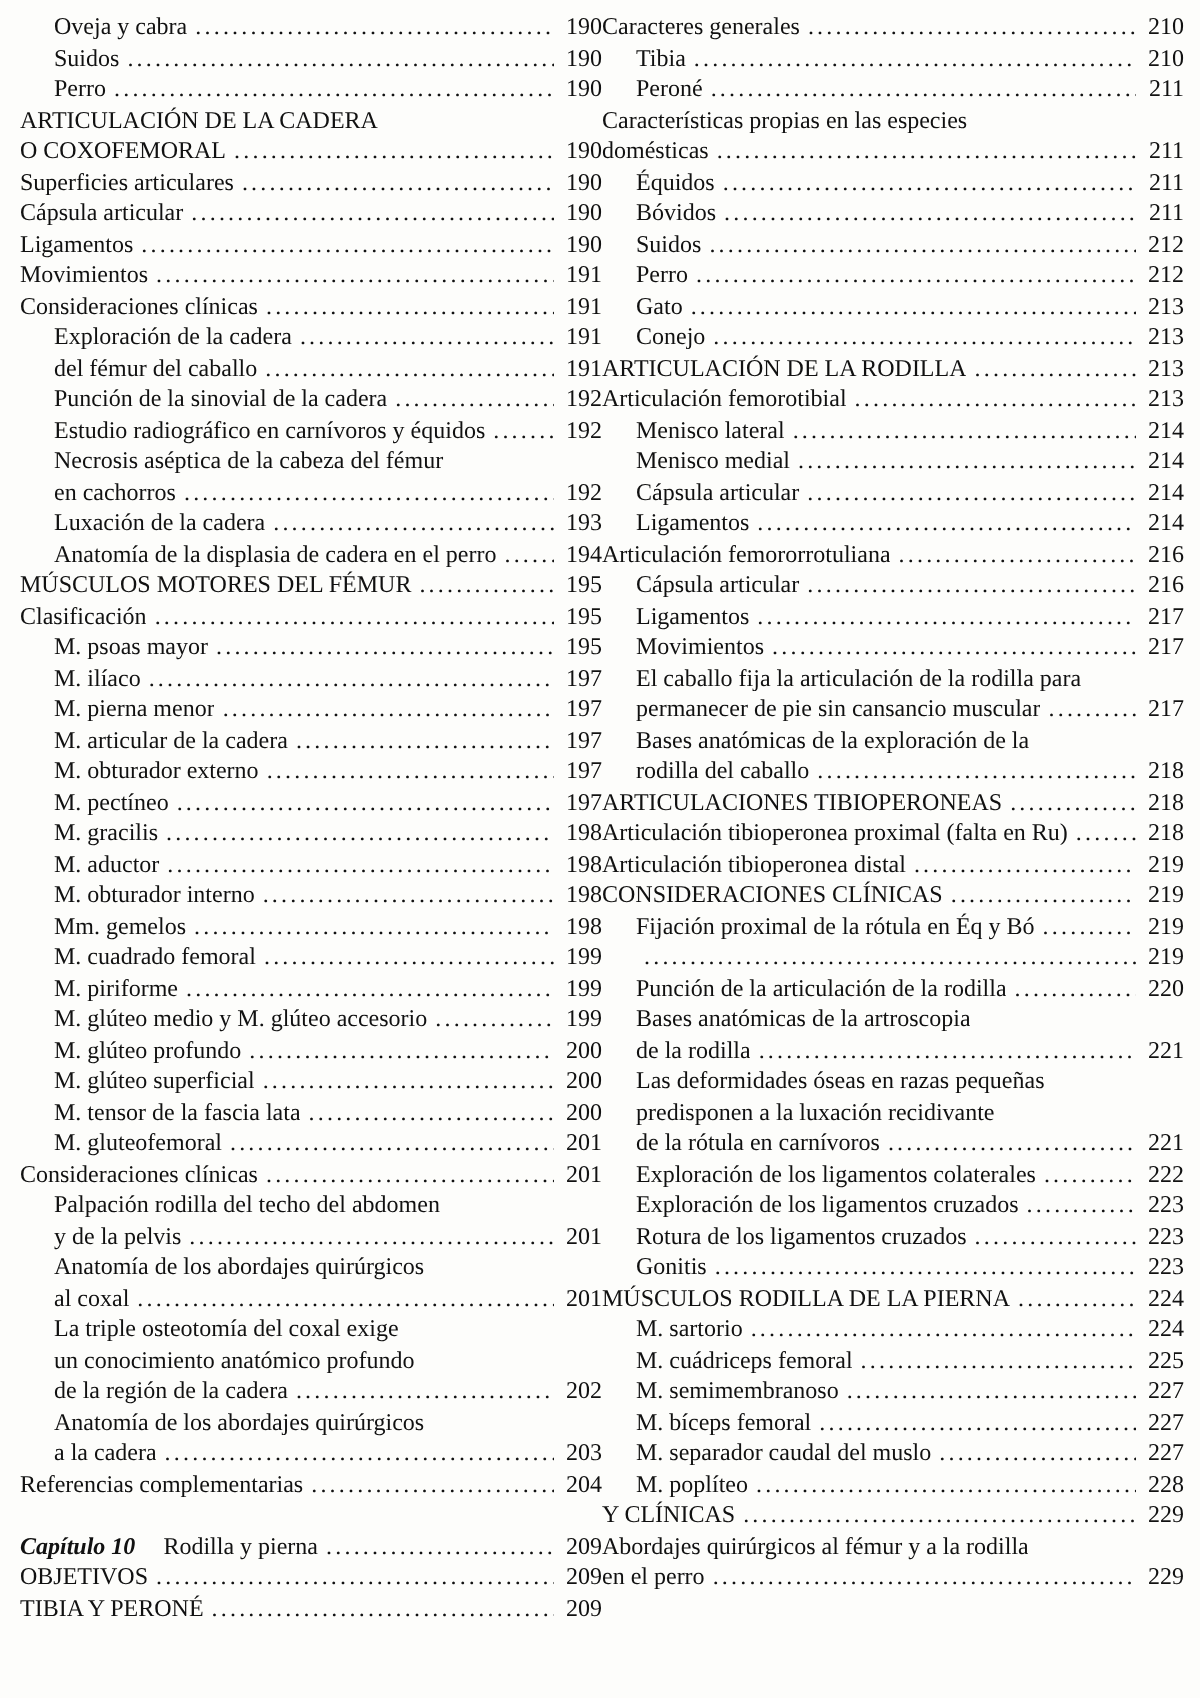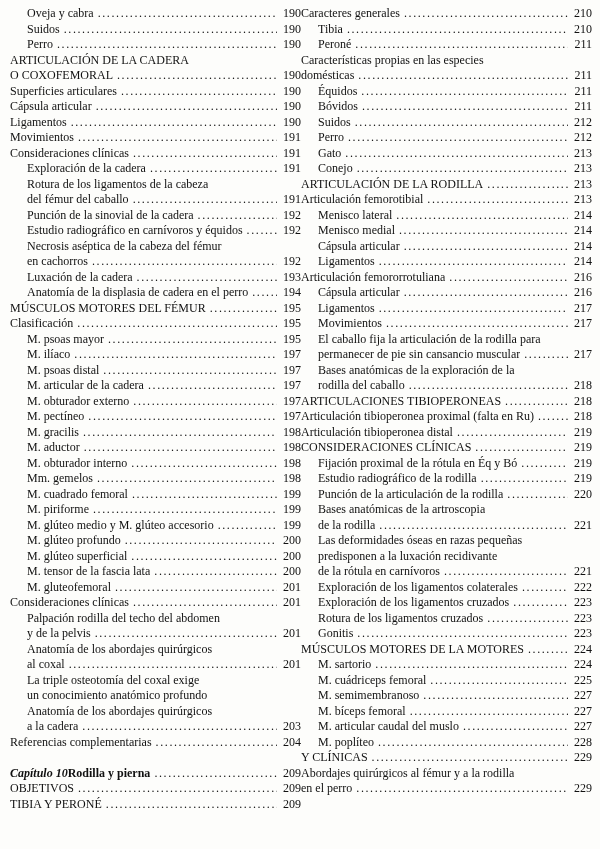--- a/index.html
+++ b/index.html
@@ -36,21 +36,21 @@
     letter-spacing: 1.6px;
     color: #111;
     min-width: 4px;
   }
   .dots::after {
     content: "..........................................................................................................";
   }
   .pg { flex: 0 0 auto; min-width: 21px; text-align: right; }
   .spacer { height: 15.5px; }
   .chapter-number { font-weight: bold; font-style: italic; }
-  .chapter-title { font-weight: bold; }
+  .chapter-title { font-weight: normal; margin-left: 14px; }
 </style>
 </head>
 <body>
 
 <div class="toc-page">
   <div class="toc-column" id="col-left">
       <div class="toc-entry">
         <div class="line indent-1">
           <span class="label">Oveja y cabra</span>
           <span class="dots"></span>
@@ -118,23 +118,20 @@
       </div>
       <div class="toc-entry">
         <div class="line indent-1">
           <span class="label">Exploración de la cadera</span>
           <span class="dots"></span>
           <span class="pg">191</span>
         </div>
       </div>
       <div class="toc-entry">
         <div class="line indent-1">
-          <span class="label">Rotura de los ligamentos de la cabeza</span>
-        </div>
-        <div class="line indent-1">
           <span class="label">del fémur del caballo</span>
           <span class="dots"></span>
           <span class="pg">191</span>
         </div>
       </div>
       <div class="toc-entry">
         <div class="line indent-1">
           <span class="label">Punción de la sinovial de la cadera</span>
           <span class="dots"></span>
           <span class="pg">192</span>
@@ -194,21 +191,21 @@
       </div>
       <div class="toc-entry">
         <div class="line indent-1">
           <span class="label">M. ilíaco</span>
           <span class="dots"></span>
           <span class="pg">197</span>
         </div>
       </div>
       <div class="toc-entry">
         <div class="line indent-1">
-          <span class="label">M. psoas distal</span>
+          <span class="label">M. pierna menor</span>
           <span class="dots"></span>
           <span class="pg">197</span>
         </div>
       </div>
       <div class="toc-entry">
         <div class="line indent-1">
           <span class="label">M. articular de la cadera</span>
           <span class="dots"></span>
           <span class="pg">197</span>
         </div>
@@ -330,20 +327,25 @@
           <span class="dots"></span>
           <span class="pg">201</span>
         </div>
       </div>
       <div class="toc-entry">
         <div class="line indent-1">
           <span class="label">La triple osteotomía del coxal exige</span>
         </div>
         <div class="line indent-1">
           <span class="label">un conocimiento anatómico profundo</span>
+        </div>
+        <div class="line indent-1">
+          <span class="label">de la región de la cadera</span>
+          <span class="dots"></span>
+          <span class="pg">202</span>
         </div>
       </div>
       <div class="toc-entry">
         <div class="line indent-1">
           <span class="label">Anatomía de los abordajes quirúrgicos</span>
         </div>
         <div class="line indent-1">
           <span class="label">a la cadera</span>
           <span class="dots"></span>
           <span class="pg">203</span>
@@ -574,21 +576,20 @@
       </div>
       <div class="toc-entry">
         <div class="line indent-1">
           <span class="label">Fijación proximal de la rótula en Éq y Bó</span>
           <span class="dots"></span>
           <span class="pg">219</span>
         </div>
       </div>
       <div class="toc-entry">
         <div class="line indent-1">
-          <span class="label">Estudio radiográfico de la rodilla</span>
           <span class="dots"></span>
           <span class="pg">219</span>
         </div>
       </div>
       <div class="toc-entry">
         <div class="line indent-1">
           <span class="label">Punción de la articulación de la rodilla</span>
           <span class="dots"></span>
           <span class="pg">220</span>
         </div>
@@ -639,21 +640,21 @@
       </div>
       <div class="toc-entry">
         <div class="line indent-1">
           <span class="label">Gonitis</span>
           <span class="dots"></span>
           <span class="pg">223</span>
         </div>
       </div>
       <div class="toc-entry">
         <div class="line indent-0">
-          <span class="label">MÚSCULOS MOTORES DE LA MOTORES</span>
+          <span class="label">MÚSCULOS RODILLA DE LA PIERNA</span>
           <span class="dots"></span>
           <span class="pg">224</span>
         </div>
       </div>
       <div class="toc-entry">
         <div class="line indent-1">
           <span class="label">M. sartorio</span>
           <span class="dots"></span>
           <span class="pg">224</span>
         </div>
@@ -674,21 +675,21 @@
       </div>
       <div class="toc-entry">
         <div class="line indent-1">
           <span class="label">M. bíceps femoral</span>
           <span class="dots"></span>
           <span class="pg">227</span>
         </div>
       </div>
       <div class="toc-entry">
         <div class="line indent-1">
-          <span class="label">M. articular caudal del muslo</span>
+          <span class="label">M. separador caudal del muslo</span>
           <span class="dots"></span>
           <span class="pg">227</span>
         </div>
       </div>
       <div class="toc-entry">
         <div class="line indent-1">
           <span class="label">M. poplíteo</span>
           <span class="dots"></span>
           <span class="pg">228</span>
         </div>

